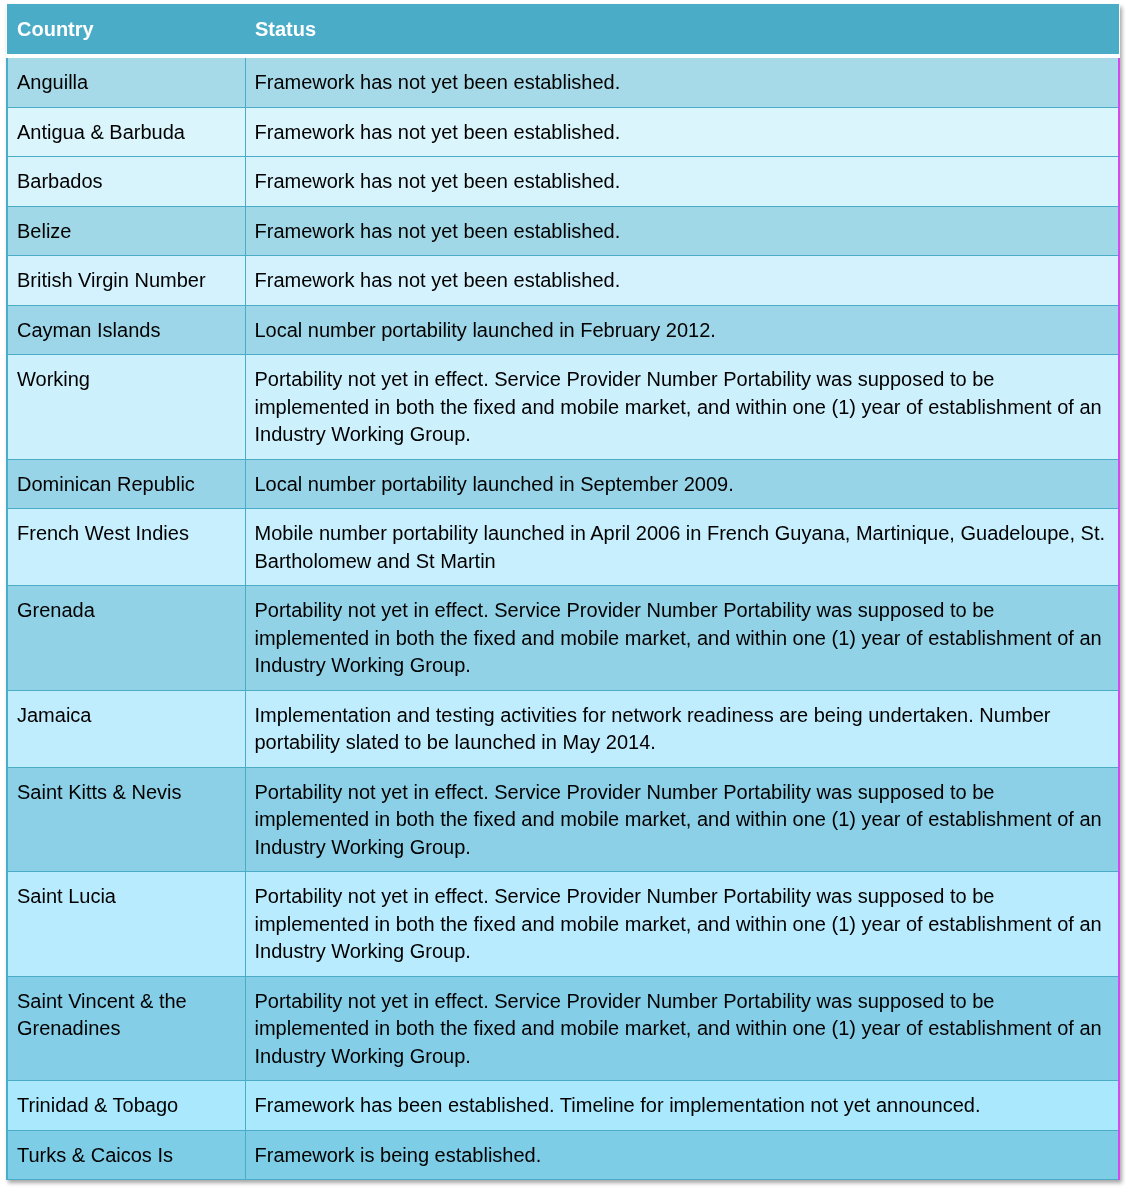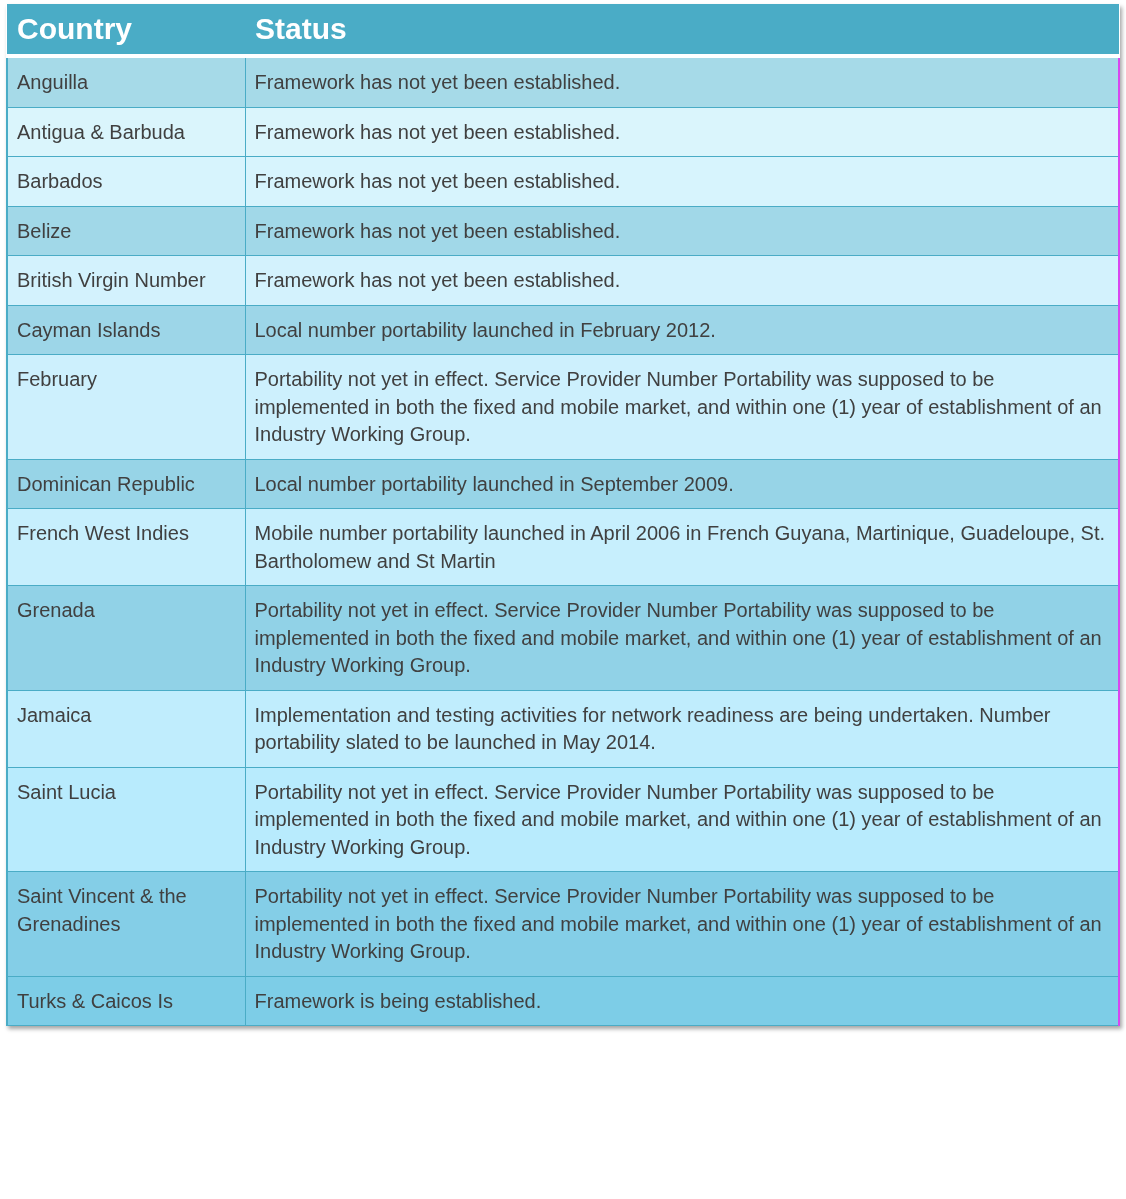--- a/index.html
+++ b/index.html
@@ -4,25 +4,25 @@
 <style>
   html, body { margin: 0; padding: 0; background: #ffffff; }
   body { width: 1126px; height: 1199px; position: relative; overflow: hidden; font-family: "Liberation Sans", sans-serif; }
   .wrap {
     position: absolute; left: 6px; top: 4px; width: 1114px;
     box-shadow: 2px 3px 4px rgba(0,0,0,0.35);
   }
   table { border-collapse: collapse; width: 100%; table-layout: fixed; }
   col.c1 { width: 238px; }
   thead th {
-    background: #4aacc6; color: #ffffff; font-weight: bold; font-size: 30px;
+    background: #4aacc6; color: #ffffff; font-weight: bold; font-size: 20px;
     text-align: left; padding: 0 10px; height: 50px; border-bottom: 4px solid #ffffff;
   }
   tbody td {
-    font-size: 20px; color: #404040; vertical-align: top;
+    font-size: 20px; color: #000000; vertical-align: top;
     padding: 11px 8px 10px 9px; line-height: 27.5px;
     border: 1.5px solid #4aacc6;
   }
   tbody td:first-child { border-left: 2px solid #4aacc6; }
   tbody td:last-child { border-right: 2px solid #d946ef; }
 </style>
 </head>
 <body>
 
 <div class="wrap">
@@ -56,46 +56,54 @@
         </tr>
         <tr style="background: rgb(211, 242, 253);">
           <td>British Virgin Number</td>
           <td>Framework has not yet been established.</td>
         </tr>
         <tr style="background: rgb(157, 214, 232);">
           <td>Cayman Islands</td>
           <td>Local number portability launched in February 2012.</td>
         </tr>
         <tr style="background: rgb(205, 240, 253);">
-          <td>February</td>
+          <td>Working</td>
           <td>Portability not yet in effect. Service Provider Number Portability was supposed to be implemented in both the fixed and mobile market, and within one (1) year of establishment of an Industry Working Group.</td>
         </tr>
         <tr style="background: rgb(151, 212, 231);">
           <td>Dominican Republic</td>
           <td>Local number portability launched in September 2009.</td>
         </tr>
         <tr style="background: rgb(199, 239, 253); margin-top: 45px;">
           <td>French West Indies</td>
           <td>Mobile number portability launched in April 2006 in French Guyana, Martinique, Guadeloupe, St. Bartholomew and St Martin</td>
         </tr>
         <tr style="background: rgb(145, 210, 231);">
           <td>Grenada</td>
           <td>Portability not yet in effect. Service Provider Number Portability was supposed to be implemented in both the fixed and mobile market, and within one (1) year of establishment of an Industry Working Group.</td>
         </tr>
         <tr style="background: rgb(192, 237, 253);">
           <td>Jamaica</td>
           <td>Implementation and testing activities for network readiness are being undertaken. Number portability slated to be launched in May 2014.</td>
         </tr>
+        <tr style="background: rgb(139, 208, 231);">
+          <td>Saint Kitts &amp; Nevis</td>
+          <td>Portability not yet in effect. Service Provider Number Portability was supposed to be implemented in both the fixed and mobile market, and within one (1) year of establishment of an Industry Working Group.</td>
+        </tr>
         <tr style="background: rgb(184, 235, 253);">
           <td>Saint Lucia</td>
           <td>Portability not yet in effect. Service Provider Number Portability was supposed to be implemented in both the fixed and mobile market, and within one (1) year of establishment of an Industry Working Group.</td>
         </tr>
         <tr style="background: rgb(132, 206, 231);">
           <td>Saint Vincent &amp; the Grenadines</td>
           <td>Portability not yet in effect. Service Provider Number Portability was supposed to be implemented in both the fixed and mobile market, and within one (1) year of establishment of an Industry Working Group.</td>
+        </tr>
+        <tr style="background: rgb(169, 232, 253);">
+          <td>Trinidad &amp; Tobago</td>
+          <td>Framework has been established. Timeline for implementation not yet announced.</td>
         </tr>
         <tr style="background: rgb(125, 205, 231);">
           <td>Turks &amp; Caicos Is</td>
           <td>Framework is being established.</td>
         </tr>
       </tbody>
   </table>
 </div>
 
 </body></html>

